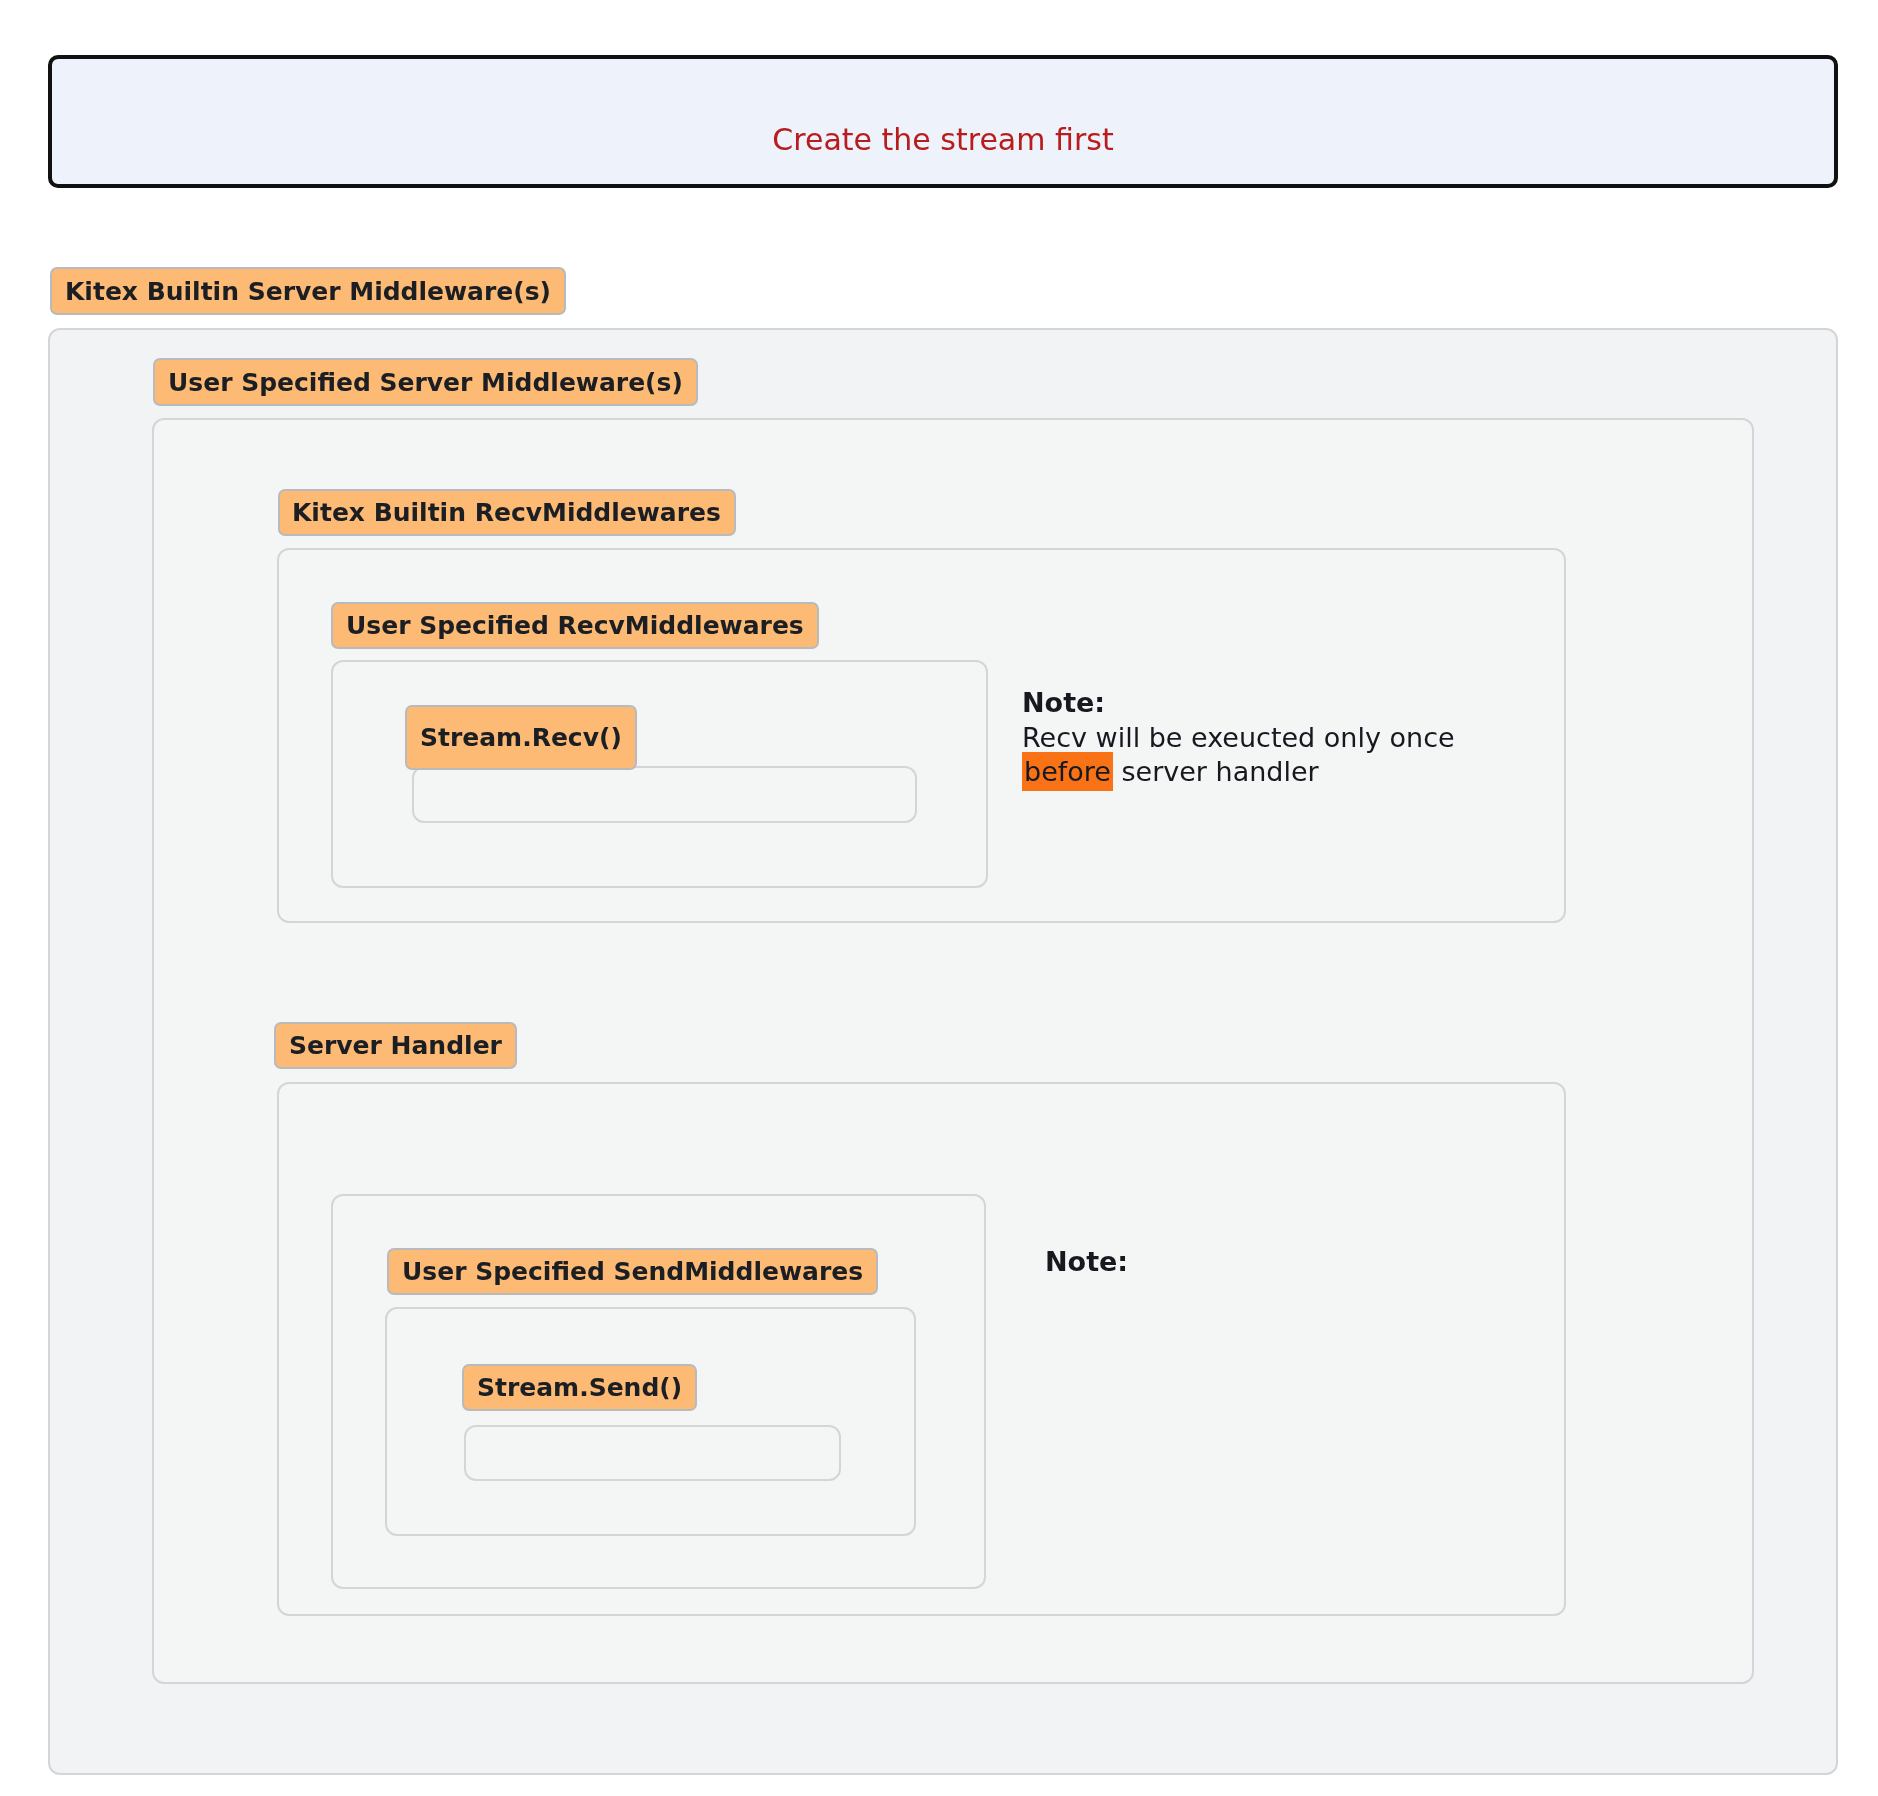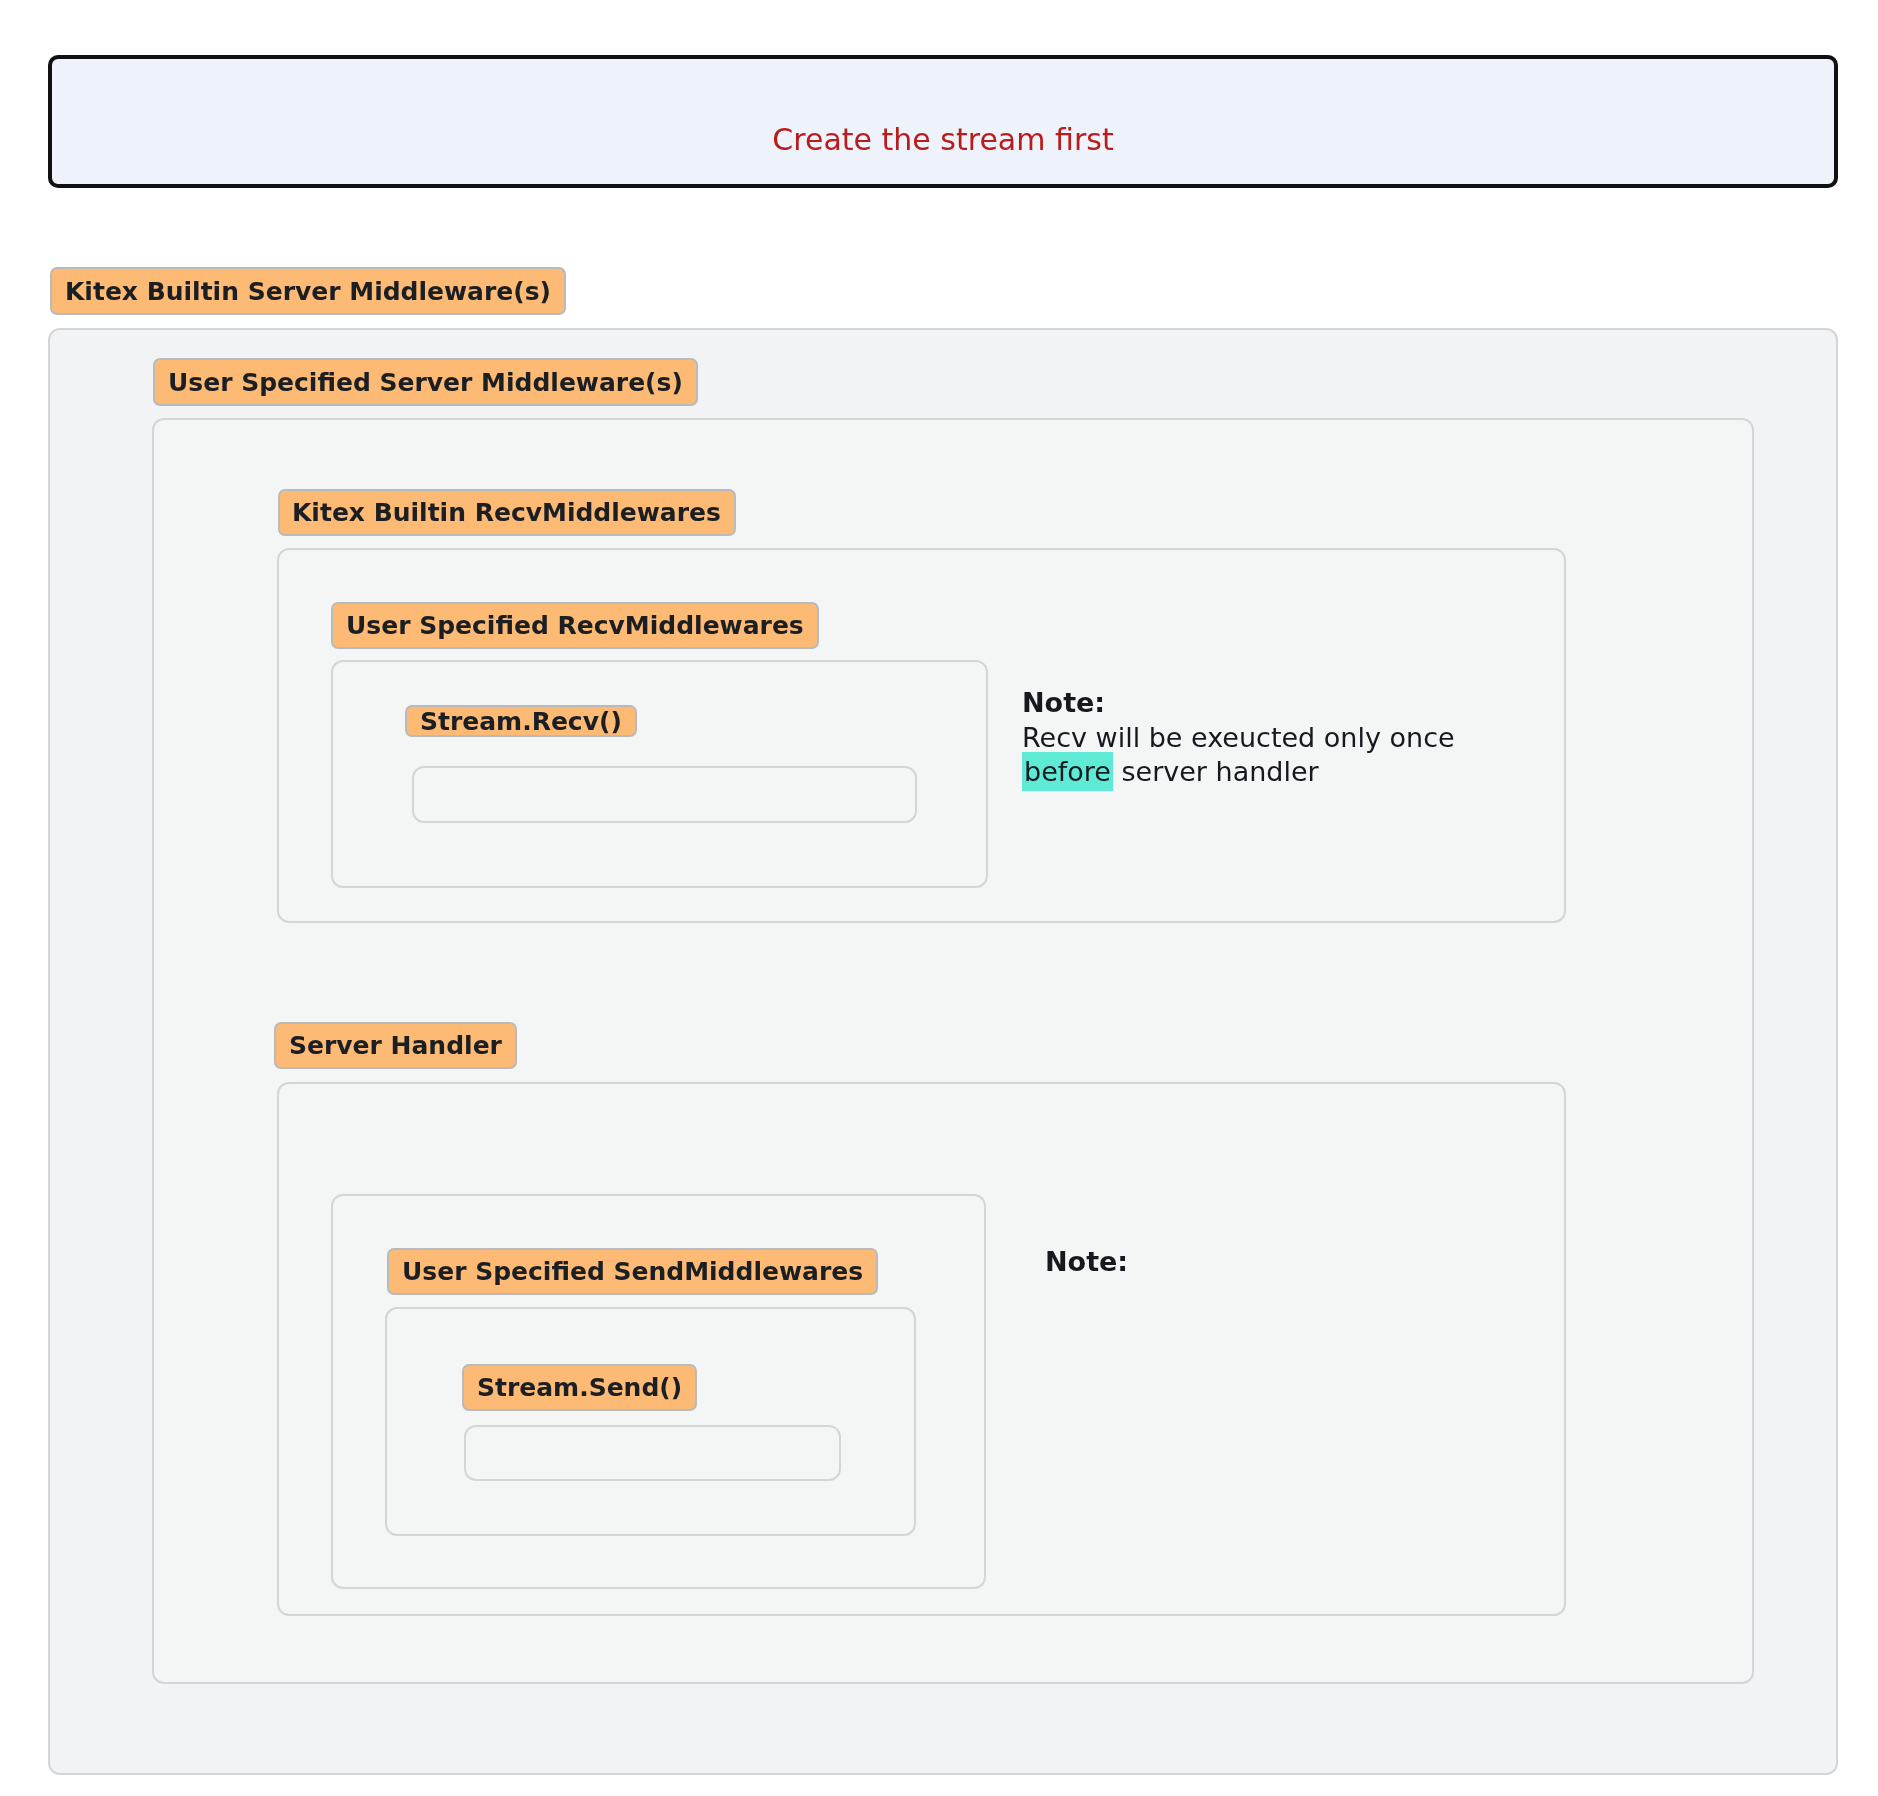--- a/index.html
+++ b/index.html
@@ -77,21 +77,21 @@
     position: absolute;
     font-size: 27px;
     line-height: 1.28;
     color: #16191f;
   }
   .note .note-title {
     font-weight: bold;
     display: block;
   }
   .hl {
-    background: #5eead4;
+    background: #f97316;
     padding: 4px 2px;
     margin-top: 28px;
   }
 
   
   .wm {
     position: absolute;
     color: rgba(120,120,120,0.055);
     font-size: 20px;
     font-style: italic;
@@ -165,21 +165,21 @@
   <div class="chip" style="left:278px; top:489px; height:47px; font-size:25px;padding-left:12px;">
     <span>Kitex Builtin RecvMiddlewares</span>
   </div>
 
   <div class="box plain" style="left:331px; top:660px; width:657px; height:228px;"></div>
   <div class="chip" style="left:331px; top:602px; height:47px; font-size:25px;">
     <span>User Specified RecvMiddlewares</span>
   </div>
 
   <div class="box plain" style="left:412px; top:766px; width:505px; height:57px;"></div>
-  <div class="chip" style="left:405px; top:705px; height:32px; font-size:25px;">
+  <div class="chip" style="left:405px; top:705px; height:65px; font-size:25px;">
     <span>Stream.Recv()</span>
   </div>
 
   <div class="note" style="left:1022px; top:686px; width:460px;">
     <span class="note-title">Note:</span>
     <span>Recv will be exeucted only once</span><br>
     <span class="hl">before</span><span> server handler</span>
   </div>
 
   <div class="box plain" style="left:277px; top:1082px; width:1289px; height:534px;"></div>

